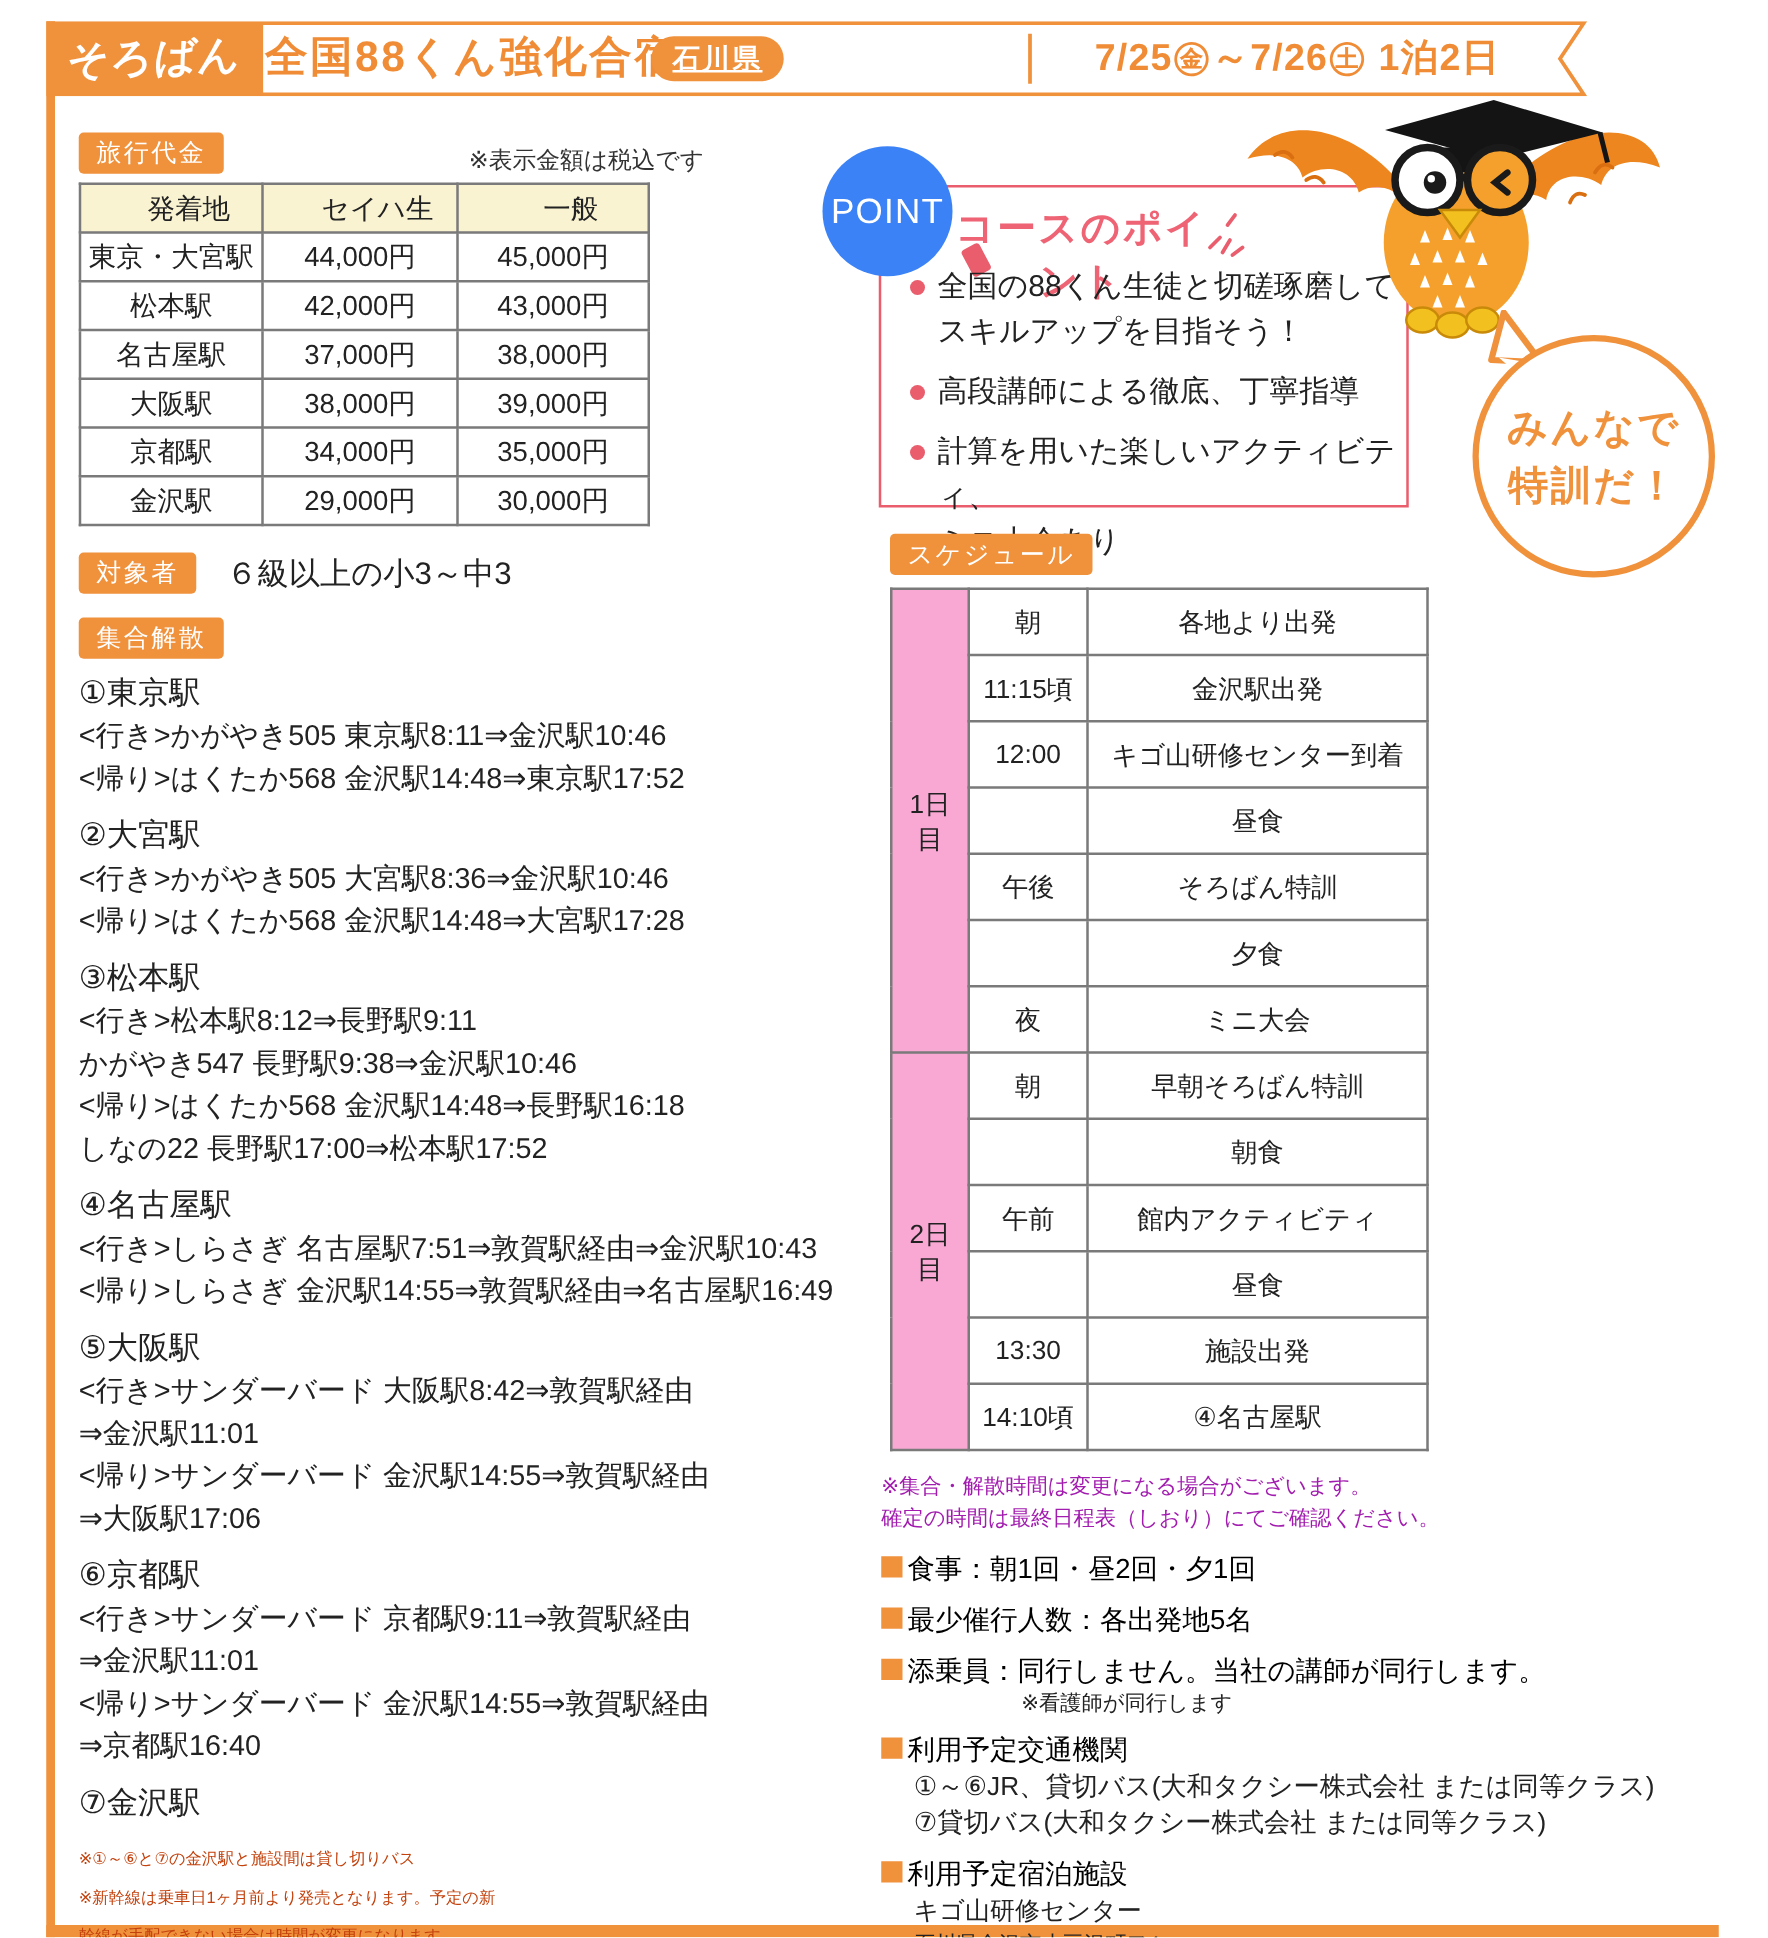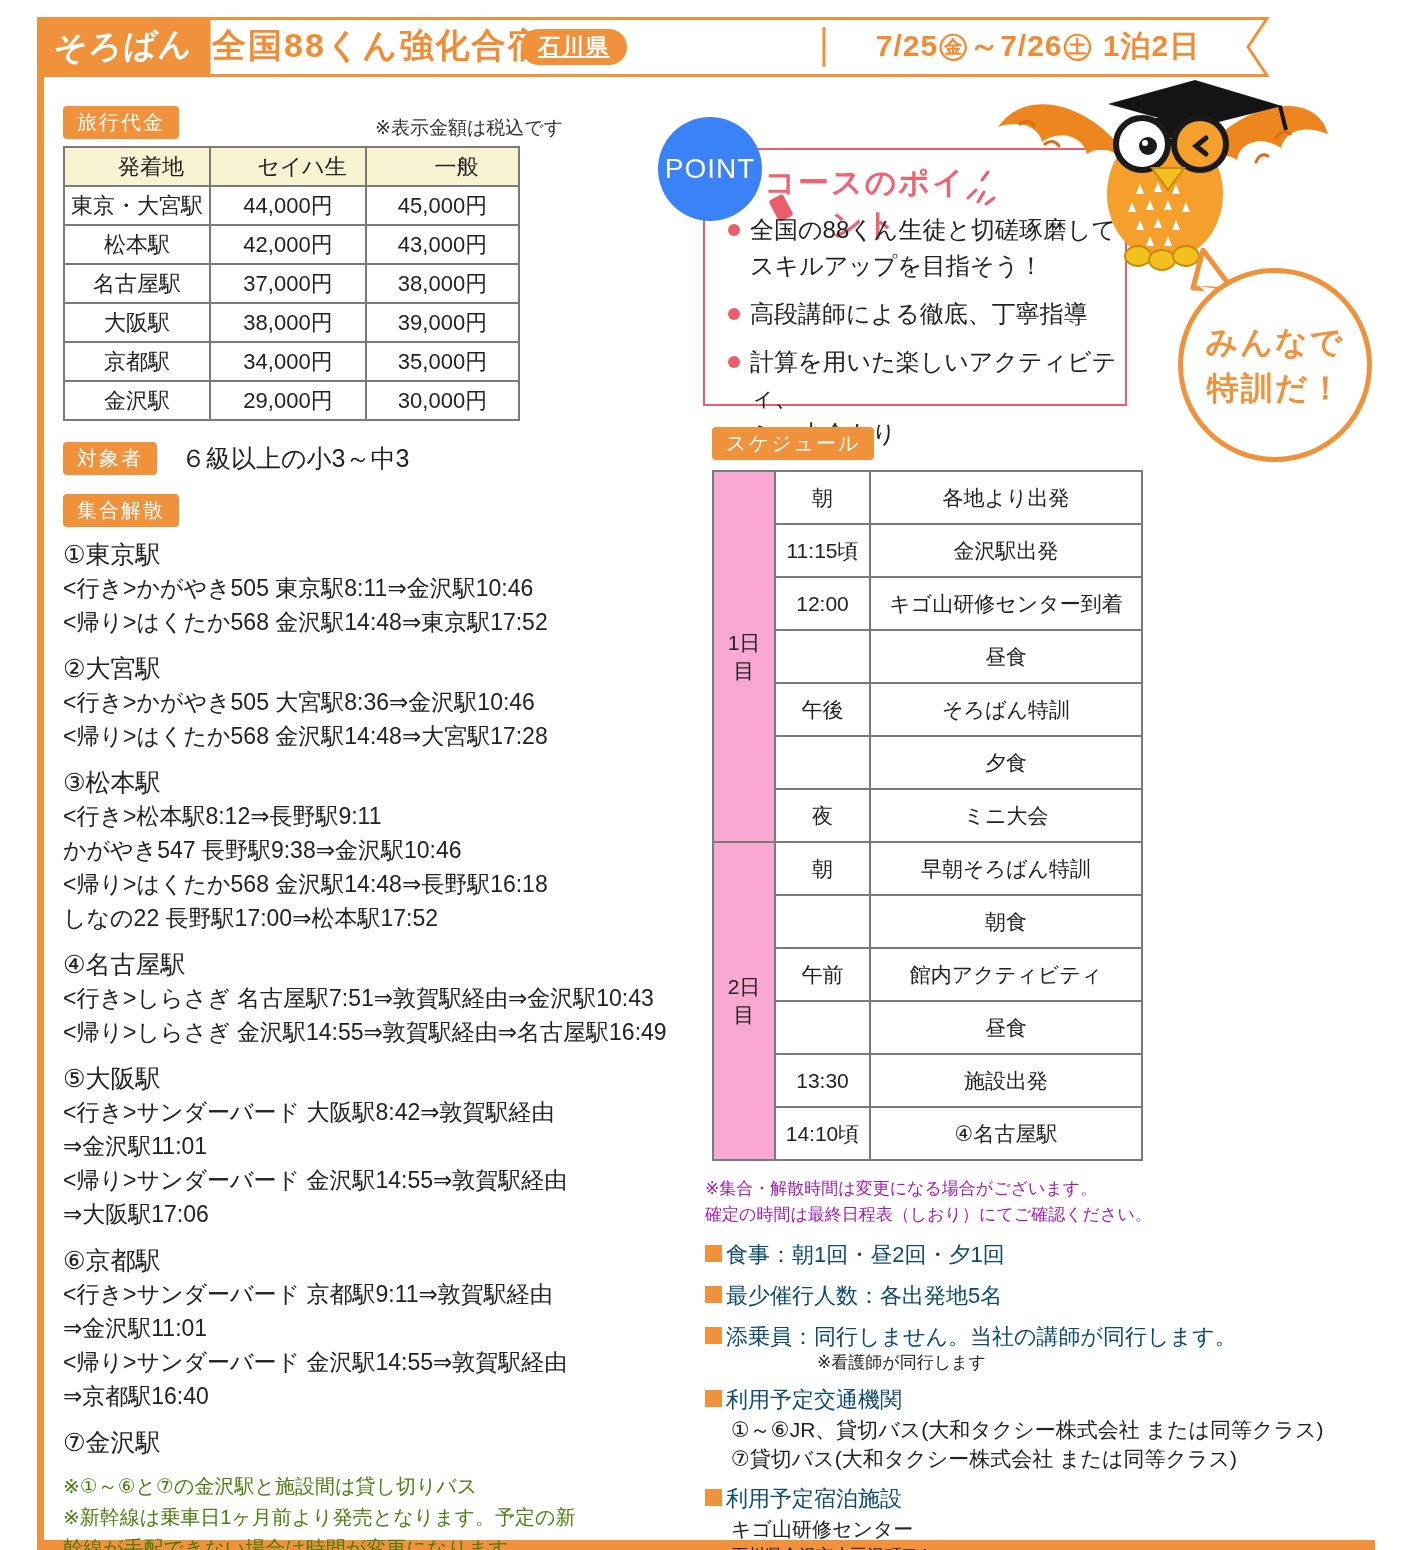--- a/index.html
+++ b/index.html
@@ -38,21 +38,21 @@
   .target-row{position:absolute;left:63px;top:442px;display:flex;align-items:center;gap:24px;}
   .target-text{font-size:25px;color:#222;}
 
   
   .meetup{position:absolute;left:63px;top:494px;width:670px;}
   .meetup .badge{margin-bottom:10px;}
   .station-block{margin-bottom:12px;}
   .station-title{font-size:25px;line-height:34px;color:#222;}
   .station-line{font-size:23px;line-height:34px;color:#222;}
   .meetup-notes{margin-top:6px;}
-  .meetup-note{font-size:20px;line-height:31px;color:#4d7c0f;}
+  .meetup-note{font-size:13px;line-height:31px;color:#c2410c;}
 
   
   .point-box{position:absolute;left:703px;top:148px;width:424px;height:258px;border:2px solid #e95d6d;background:#fff;}
   .point-badge{position:absolute;left:658px;top:117px;width:104px;height:104px;border-radius:50%;background:#3b82f6;
     display:flex;align-items:center;justify-content:center;color:#fff;font-size:28px;font-weight:normal;letter-spacing:1px;}
   .point-tail{position:absolute;left:773px;top:196px;width:16px;height:24px;background:#e95d6d;transform:rotate(-28deg);border-radius:3px;}
   .point-title{position:absolute;left:760px;top:162px;width:210px;text-align:center;color:#ee6475;font-size:31px;font-weight:bold;letter-spacing:2px;}
   .sparkle{position:absolute;left:962px;top:168px;}
   .point-bullets{position:absolute;left:728px;top:212px;width:390px;}
   .bullet{display:flex;margin-bottom:12px;}
@@ -71,21 +71,21 @@
   table.sched{position:absolute;left:712px;top:470px;border-collapse:collapse;table-layout:fixed;}
   table.sched td{border:2px solid #7a7a7a;font-size:21px;color:#222;text-align:center;height:53px;background:#fff;padding:0 4px;}
   table.sched td.day{background:#f9a8d4;width:62px;}
   .sc-time{width:95px;} .sc-act{width:272px;}
 
   
   .sched-notes{position:absolute;left:705px;top:1176px;width:700px;}
   .sched-note{font-size:17px;line-height:26px;color:#a21caf;}
   .info{position:absolute;left:705px;top:1240px;width:710px;}
   .info-item{margin-bottom:11px;}
-  .info-label{font-size:22px;line-height:30px;color:#0c4a6e;}
+  .info-label{font-size:22px;line-height:30px;color:#000000;}
   .sq{display:inline-block;width:17px;height:17px;background:#f0913c;margin-right:4px;}
   .info-sub{font-size:17px;line-height:22px;margin-left:112px;color:#222;}
   .info-detail{font-size:21px;line-height:29px;margin-left:26px;color:#222;}
   .info-detail2{font-size:20px;line-height:30px;margin-left:26px;color:#222;}
   .info-small{font-size:17px;line-height:24px;margin-left:26px;color:#222;}
 </style>
 </head>
 <body>
 
 <div class="page">

